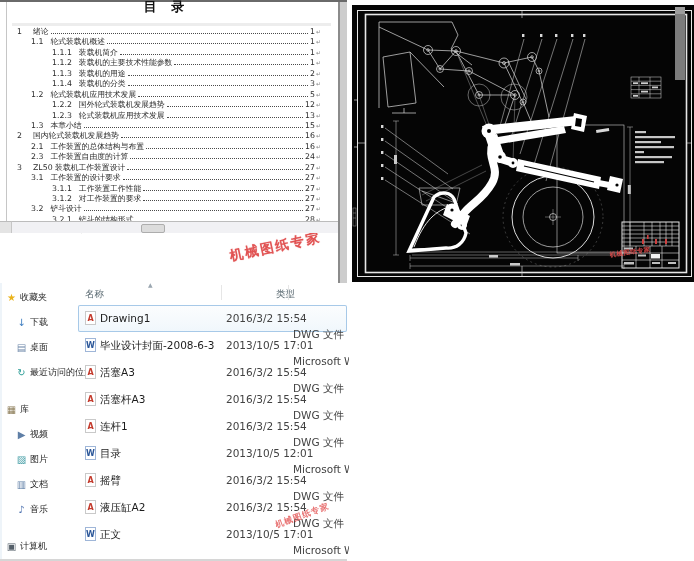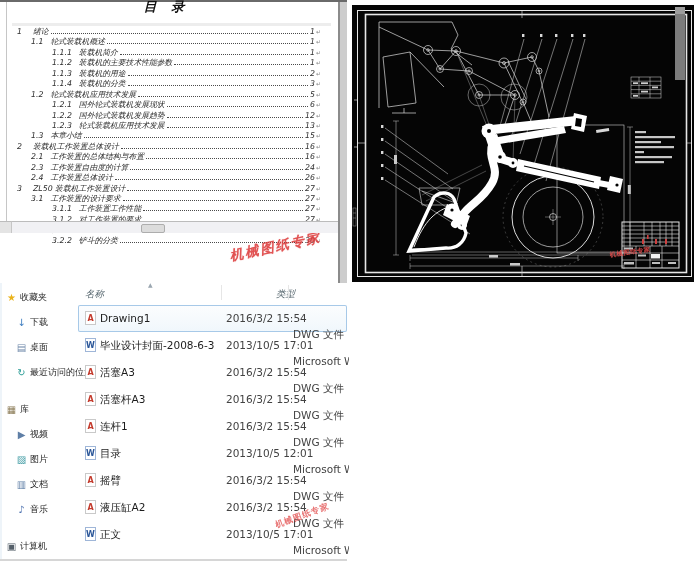--- a/index.html
+++ b/index.html
@@ -2,21 +2,21 @@
 <html><head>
 <meta charset="utf-8">
 <style>
   html,body{margin:0;padding:0;}
   body{
     width:694px;height:561px;position:relative;overflow:hidden;background:#fff;
     font-family:"DejaVu Sans","Liberation Sans",sans-serif;
   }
   
   .word-pane{position:absolute;left:0;top:0;width:347px;height:233px;background:#fff;
-    border-top:2px solid #6a6a6a;box-sizing:border-box;font-style:italic;}
+    border-top:2px solid #6a6a6a;box-sizing:border-box;}
   .page-edge-left{position:absolute;left:6px;top:0;bottom:12px;width:1px;background:#c6c6c6;}
   .toc-title{position:absolute;left:0;right:14px;top:-4px;margin:0;text-align:center;
     font-size:13px;font-weight:bold;color:#111;letter-spacing:5px;}
   .title-artifact{position:absolute;left:12px;right:16px;top:21px;height:3px;background:#ededed;}
   .toc-list{position:absolute;left:17px;right:26px;top:24px;}
   .toc-row{display:flex;align-items:baseline;height:10.45px;font-size:7.8px;color:#2d2d2d;white-space:nowrap;}
   .toc-row .toc-num{margin-right:7px;}
   .lvl1 .toc-num{min-width:9px;}
   .lvl2{padding-left:14px;}
   .lvl3{padding-left:35px;}
@@ -40,21 +40,21 @@
   .sidebar{position:absolute;left:0;top:0;width:78px;height:100%;background:#fff;
     border-left:2px solid #eef4f9;box-sizing:border-box;}
   .side-item{display:flex;align-items:center;height:16px;margin-top:9px;font-size:9px;
     color:#1f1f1f;white-space:nowrap;padding-left:3px;cursor:default;}
   .side-item.first{margin-top:6px;}
   .side-item.gstart{margin-top:21px;}
   .side-item.lev1{padding-left:13px;}
   .side-icon{width:13px;margin-right:2px;font-size:10px;text-align:center;flex:0 0 13px;}
   .side-label{overflow:visible;}
   .filelist{position:absolute;left:78px;top:0;right:0;height:100%;}
-  .lheader{position:absolute;left:0;top:1px;right:0;height:17px;font-size:9.5px;color:#57676f;font-style:italic;}
+  .lheader{position:absolute;left:0;top:1px;right:0;height:17px;font-size:9.5px;color:#57676f;}
   .lheader::before{content:"";position:absolute;left:143px;top:1px;height:15px;border-left:1px solid #e6e6e6;}
   .lheader::after{content:"";position:absolute;left:210px;top:1px;height:15px;border-left:1px solid #e6e6e6;}
   .cname{position:absolute;left:7px;top:4px;}
   .cdate{position:absolute;left:148px;top:4px;margin-top:33px;}
   .ctype{position:absolute;left:198px;top:4px;}
   .sort{position:absolute;left:70px;top:-3px;font-size:6px;color:#9aa6b0;}
   .rows{position:absolute;left:0;top:22px;right:0;}
   .frow{position:relative;height:27px;font-size:10.5px;color:#3e3e3e;}
   .frow.selected{background:linear-gradient(#fcfdfe,#f0f7fc);box-shadow:inset 0 0 0 1px #a7c9e8;border-radius:2px;}
   .ficon{position:absolute;left:7px;top:6px;width:11px;height:14px;background:#fff;
@@ -121,27 +121,20 @@
     <span class="pilcrow">↵</span>
   </div>
       <div class="toc-row lvl2">
     <span class="toc-num">1.2</span>
     <span class="toc-text">轮式装载机应用技术发展</span>
     <span class="leader"></span>
     <span class="toc-page">5</span>
     <span class="pilcrow">↵</span>
   </div>
       <div class="toc-row lvl3">
-    <span class="toc-num">1.2.1</span>
-    <span class="toc-text">国外轮式装载机发展现状</span>
-    <span class="leader"></span>
-    <span class="toc-page">6</span>
-    <span class="pilcrow">↵</span>
-  </div>
-      <div class="toc-row lvl3">
     <span class="toc-num">1.2.2</span>
     <span class="toc-text">国外轮式装载机发展趋势</span>
     <span class="leader"></span>
     <span class="toc-page">12</span>
     <span class="pilcrow">↵</span>
   </div>
       <div class="toc-row lvl3">
     <span class="toc-num">1.2.3</span>
     <span class="toc-text">轮式装载机应用技术发展</span>
     <span class="leader"></span>
@@ -150,44 +143,37 @@
   </div>
       <div class="toc-row lvl2">
     <span class="toc-num">1.3</span>
     <span class="toc-text">本章小结</span>
     <span class="leader"></span>
     <span class="toc-page">15</span>
     <span class="pilcrow">↵</span>
   </div>
       <div class="toc-row lvl1">
     <span class="toc-num">2</span>
-    <span class="toc-text">装载机工作装置总体设计</span>
+    <span class="toc-text">国内轮式装载机发展趋势</span>
     <span class="leader"></span>
     <span class="toc-page">16</span>
     <span class="pilcrow">↵</span>
   </div>
       <div class="toc-row lvl2">
     <span class="toc-num">2.1</span>
     <span class="toc-text">工作装置的总体结构与布置</span>
     <span class="leader"></span>
     <span class="toc-page">16</span>
     <span class="pilcrow">↵</span>
   </div>
       <div class="toc-row lvl2">
     <span class="toc-num">2.3</span>
     <span class="toc-text">工作装置自由度的计算</span>
     <span class="leader"></span>
     <span class="toc-page">24</span>
-    <span class="pilcrow">↵</span>
-  </div>
-      <div class="toc-row lvl2">
-    <span class="toc-num">2.4</span>
-    <span class="toc-text">工作装置总体设计</span>
-    <span class="leader"></span>
-    <span class="toc-page">26</span>
     <span class="pilcrow">↵</span>
   </div>
       <div class="toc-row lvl1">
     <span class="toc-num">3</span>
     <span class="toc-text">ZL50 装载机工作装置设计</span>
     <span class="leader"></span>
     <span class="toc-page">27</span>
     <span class="pilcrow">↵</span>
   </div>
       <div class="toc-row lvl2">
@@ -209,20 +195,27 @@
     <span class="toc-text">对工作装置的要求</span>
     <span class="leader"></span>
     <span class="toc-page">27</span>
     <span class="pilcrow">↵</span>
   </div>
       <div class="toc-row lvl2">
     <span class="toc-num">3.2</span>
     <span class="toc-text">铲斗设计</span>
     <span class="leader"></span>
     <span class="toc-page">27</span>
+    <span class="pilcrow">↵</span>
+  </div>
+      <div class="toc-row lvl3">
+    <span class="toc-num">3.2.1</span>
+    <span class="toc-text">铲斗的结构形式</span>
+    <span class="leader"></span>
+    <span class="toc-page">28</span>
     <span class="pilcrow">↵</span>
   </div>
       <div class="toc-row lvl3">
     <span class="toc-num">3.2.2</span>
     <span class="toc-text">铲斗的分类</span>
     <span class="leader"></span>
     <span class="toc-page">30</span>
     <span class="pilcrow">↵</span>
   </div>
     </div>

